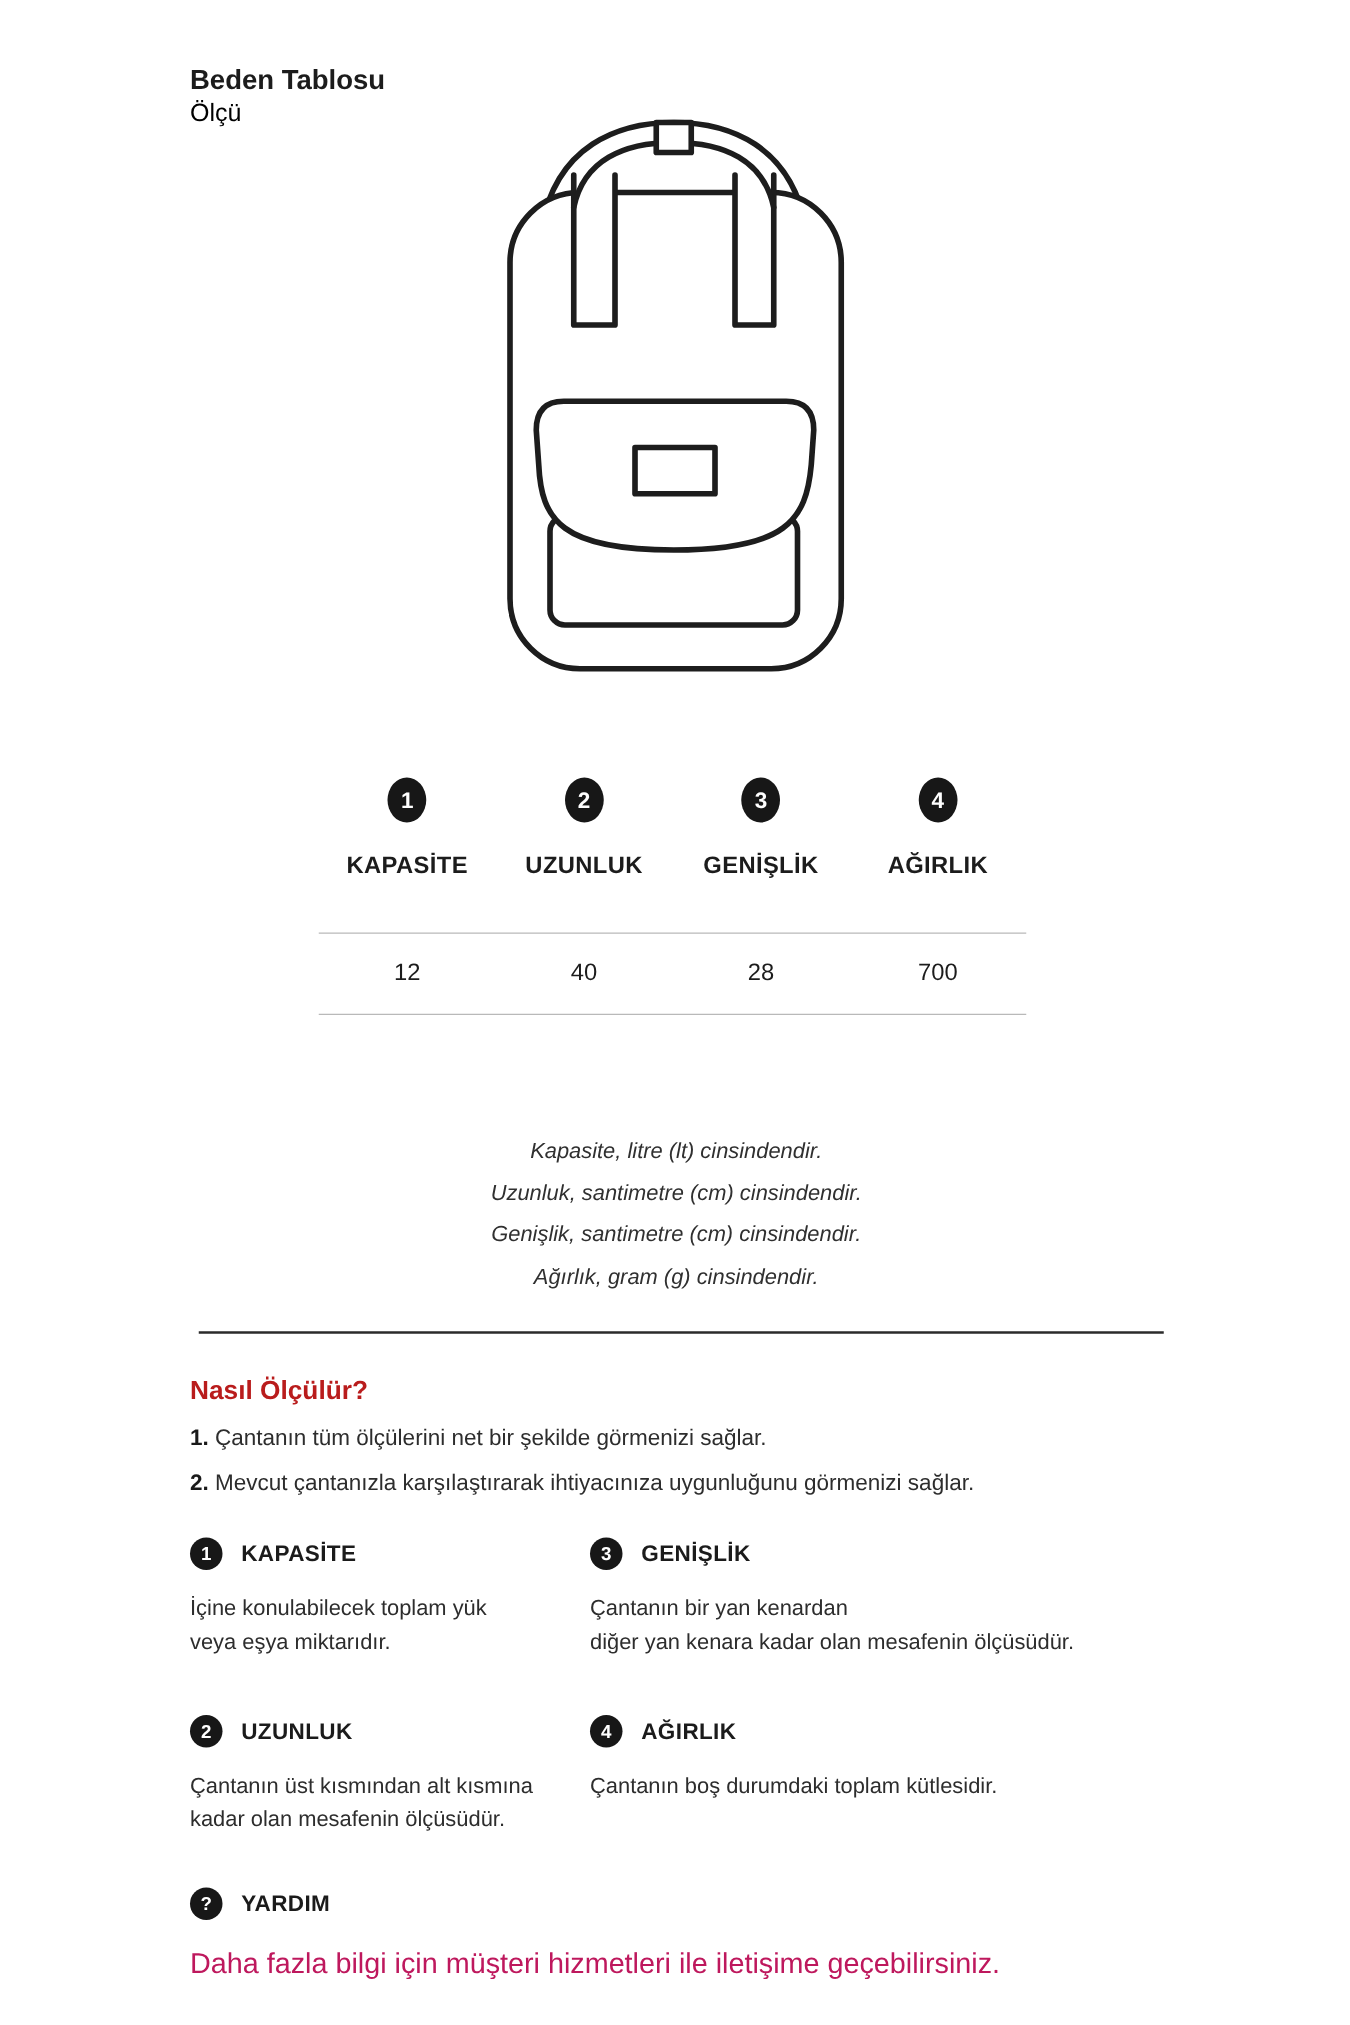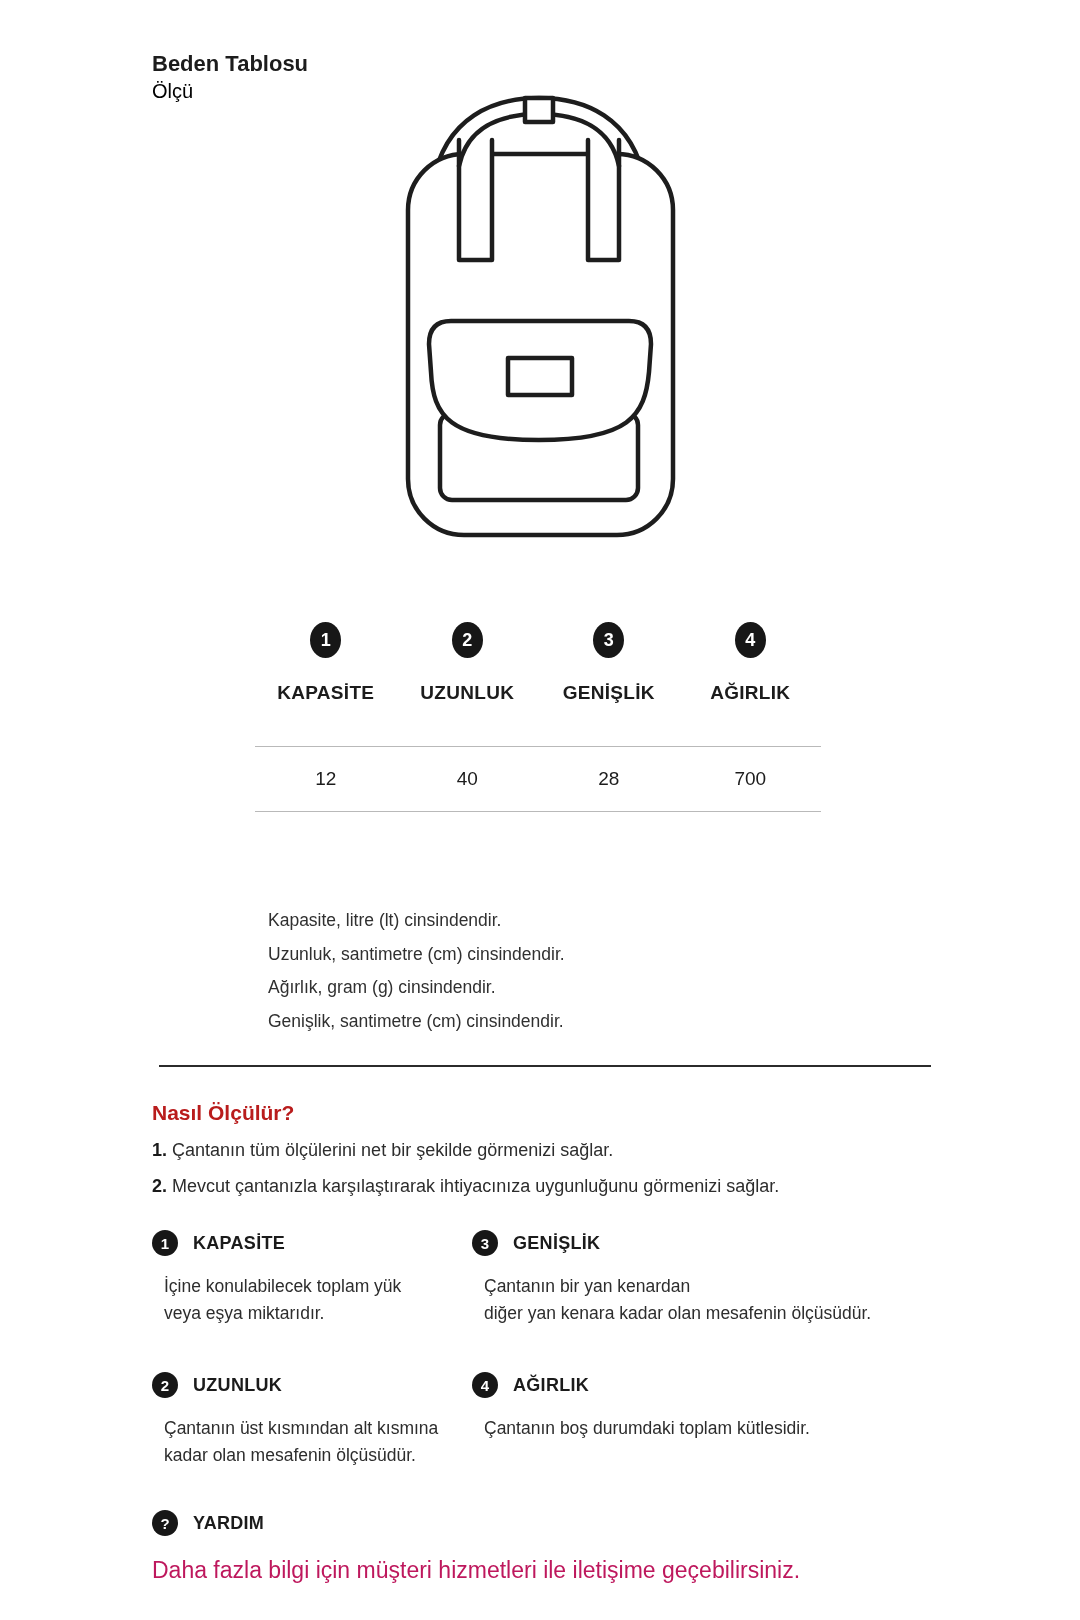--- a/index.html
+++ b/index.html
@@ -30,21 +30,21 @@
     display:flex; align-items:center; justify-content:center;
     font-size:18px; font-weight:bold;
   }
   .col-label { margin-top:24px; font-size:19px; font-weight:bold; letter-spacing:0.3px; color:#1c1c1c; }
   .rule { margin-top:42px; height:0; border-top:1px solid #b9b9b9; }
   .rule2 { height:0; border-top:1px solid #b9b9b9; }
   .values { height:64px; align-items:center; }
   .value-cell { justify-content:center; font-size:19px; color:#1c1c1c; }
 
   
-  .units { position:absolute; left:268px; top:904px; width:566px; text-align:left; }
+  .units { position:absolute; left:258px; top:904px; width:566px; text-align:center;font-style:italic; }
   .unit-line { font-size:17.5px; line-height:33.5px; color:#303030; }
 
   
   .divider { position:absolute; left:159px; top:1065px; width:772px; height:2px; background:#2b2b2b; }
 
   
   .howto { position:absolute; left:152px; top:1100px; width:830px; }
   .howto-heading { font-size:21px; font-weight:bold; line-height:26px; color:#b91c1c; }
   .howto-item { margin-top:12px; font-size:18px; line-height:24px; color:#2d2d2d; white-space:nowrap; }
   .howto-item:first-of-type { margin-top:10px; }
@@ -54,21 +54,21 @@
   .defs { position:absolute; left:152px; top:1230px; width:830px;
           display:grid; grid-template-columns:320px auto; grid-row-gap:45px; }
   .def-header { display:flex; align-items:center; height:26px; }
   .def-badge {
     width:26px; height:26px; border-radius:50%;
     background:#171717; color:#ffffff;
     display:flex; align-items:center; justify-content:center;
     font-size:15px; font-weight:bold; flex:none;
   }
   .def-label { margin-left:15px; font-size:18px; font-weight:bold; letter-spacing:0.3px; color:#1b1b1b; }
-  .def-body { margin-top:17px;margin-left:12px; }
+  .def-body { margin-top:17px; }
   .def-line { font-size:17.5px; line-height:27px; color:#2d2d2d; white-space:nowrap; }
 
   
   .help { position:absolute; left:152px; top:1510px; width:830px; }
   .help-text { margin-top:22px; font-size:23px; line-height:24px; color:#be185d; }
 </style>
 </head>
 <body>
 
 <div class="header-block">
@@ -123,22 +123,22 @@
     <div class="value-cell">40</div>
     <div class="value-cell">28</div>
     <div class="value-cell">700</div>
   </div>
   <div class="rule2"></div>
 </div>
 
 <div class="units">
   <div class="unit-line">Kapasite, litre (lt) cinsindendir.</div>
   <div class="unit-line">Uzunluk, santimetre (cm) cinsindendir.</div>
+  <div class="unit-line">Genişlik, santimetre (cm) cinsindendir.</div>
   <div class="unit-line">Ağırlık, gram (g) cinsindendir.</div>
-  <div class="unit-line">Genişlik, santimetre (cm) cinsindendir.</div>
 </div>
 
 <div class="divider"></div>
 
 <div class="howto">
   <div class="howto-heading">Nasıl Ölçülür?</div>
   <div class="howto-item"><b>1.</b><span> Çantanın tüm ölçülerini net bir şekilde görmenizi sağlar.</span></div>
   <div class="howto-item"><b>2.</b><span> Mevcut çantanızla karşılaştırarak ihtiyacınıza uygunluğunu görmenizi sağlar.</span></div>
 </div>
 

